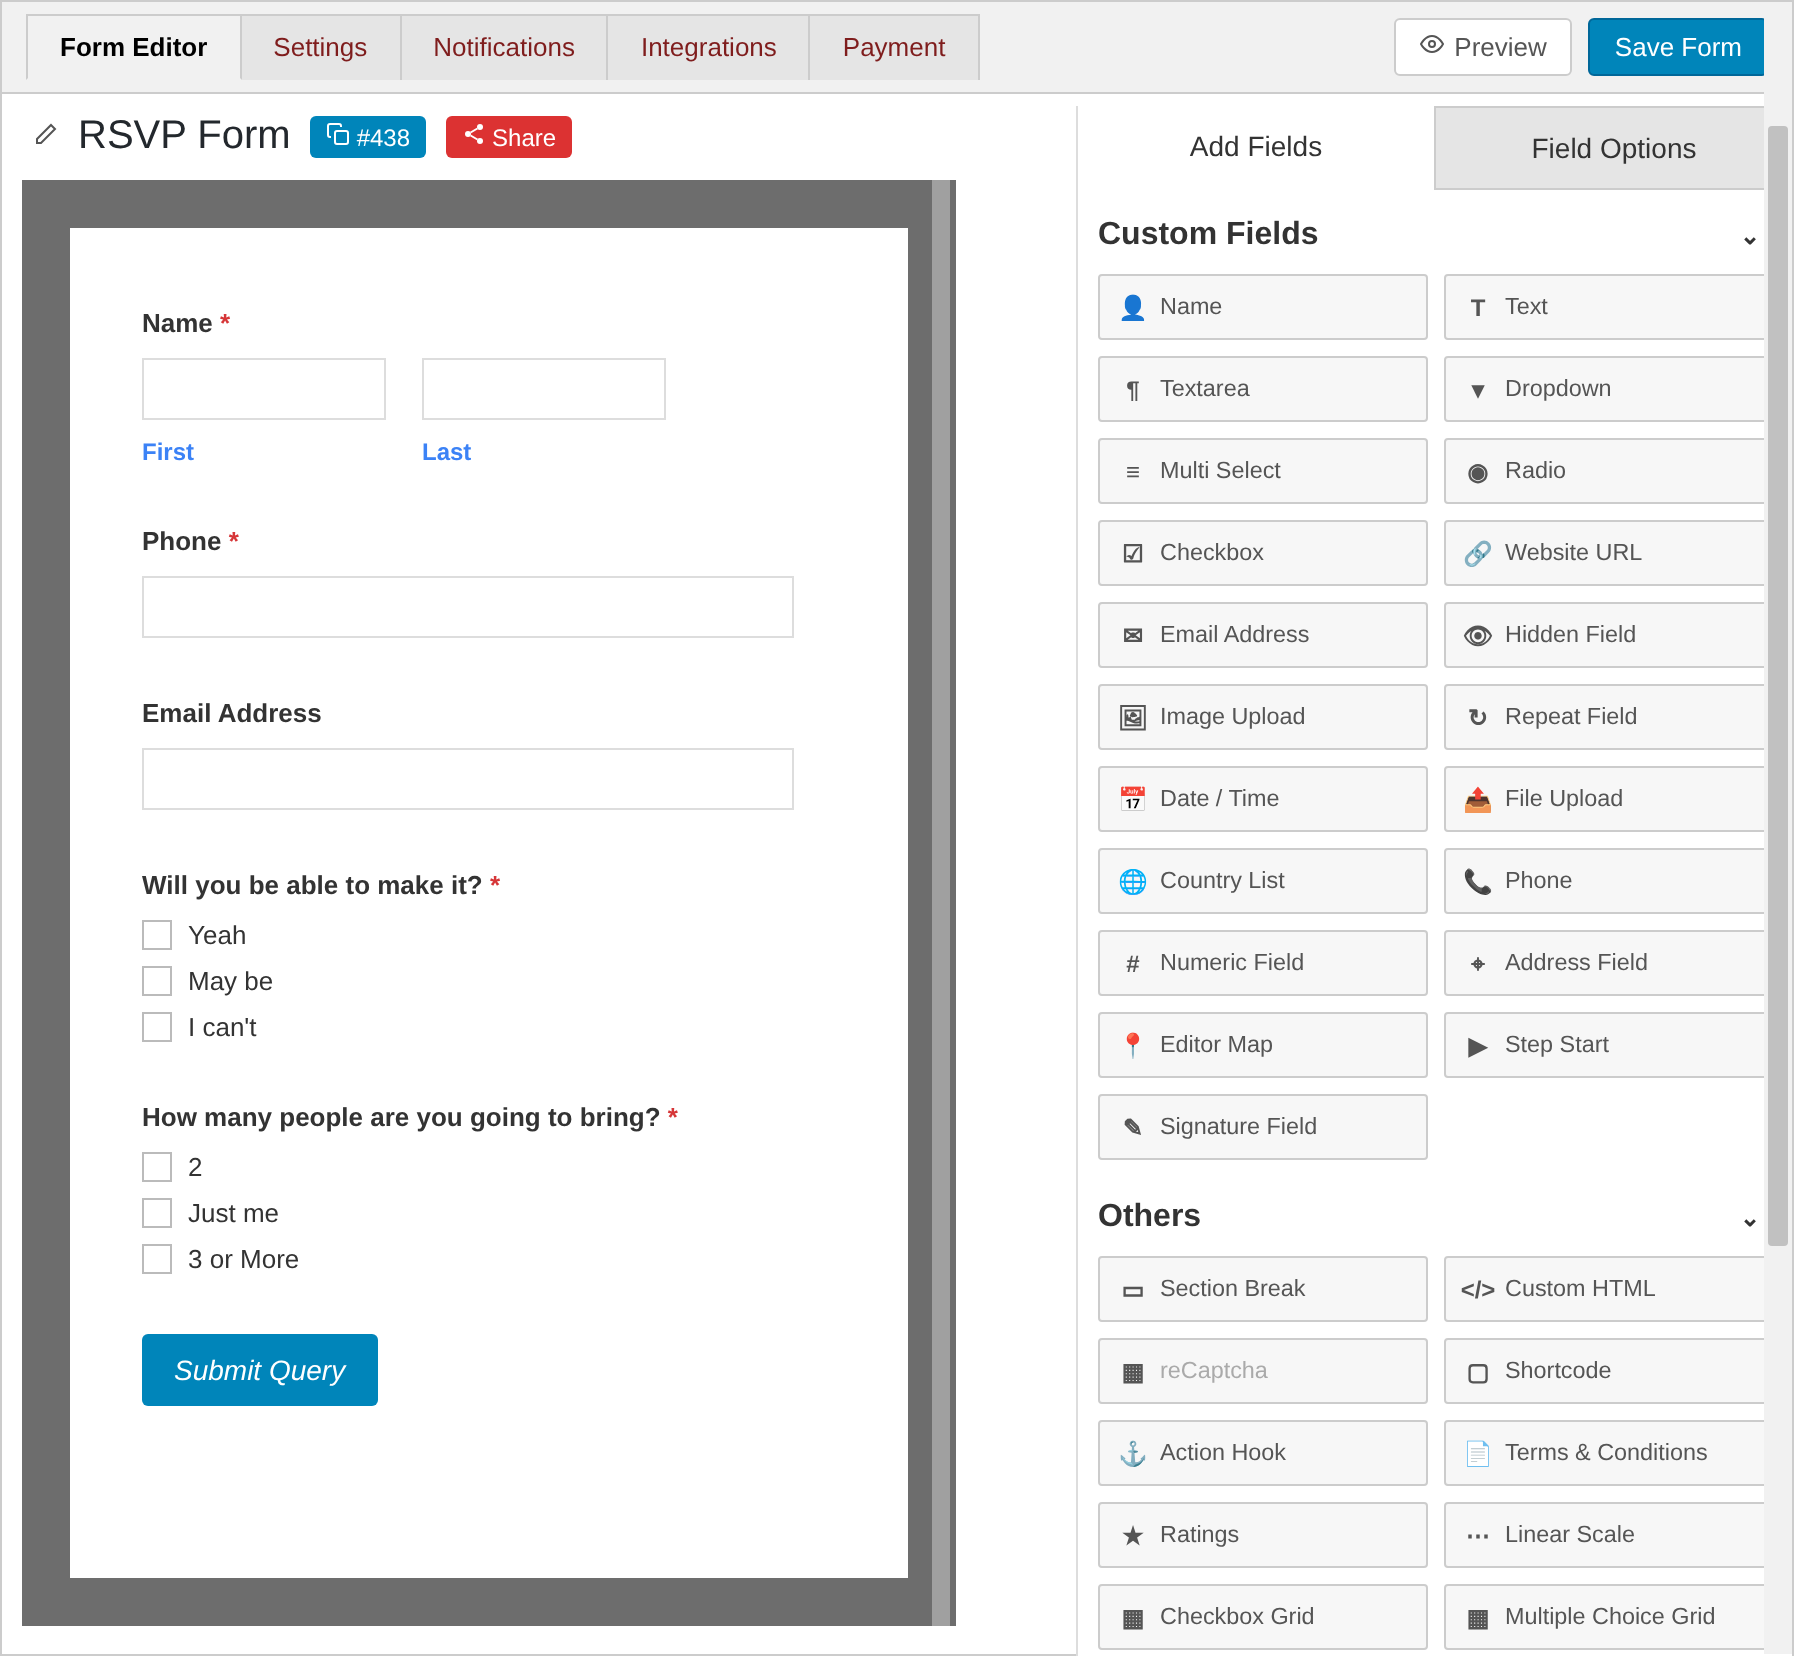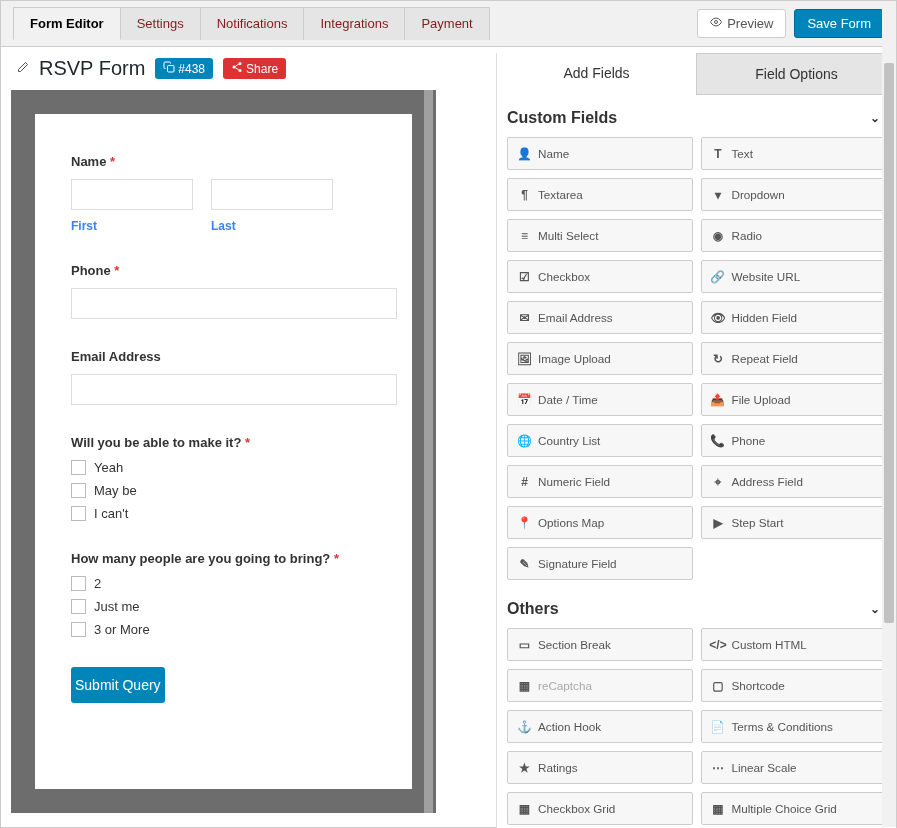--- a/index.html
+++ b/index.html
@@ -26,22 +26,22 @@
 .field-label { font-weight: 600; margin-bottom: 10px; display: block; }
 .req { color: #d63638; }
 .name-row { display: flex; gap: 18px; }
 .name-col { display: flex; flex-direction: column; gap: 5px; }
 .sub-label { font-size: 12px; color: #3b82f6; margin-top: 4px; font-weight:600; }
 input[type="text"] { border: 1px solid #ddd; padding: 7px; font-size: 13px; background: #fff; }
 .name-col input { width: 122px; }
 .full-input { width: 326px; }
 .check-row { display: flex; align-items: center; gap: 8px; margin-bottom: 8px; }
 .check-row .box { width: 15px; height: 15px; border: 1px solid #bbb; background: #fff; cursor: pointer; }
-.submit-btn { background: #0085ba; color: #fff; border: none; padding: 10px 4px; font-size: 14px; cursor: pointer; border-radius: 3px; }
-.right { width: 400px; border-left: 1px solid #ddd; display: flex; flex-direction: column; background: #fff; margin-top: 6px; }
+.submit-btn { background: #0085ba; color: #fff; border: none; padding: 10px 16px; font-size: 14px; cursor: pointer; border-radius: 3px; font-style: italic; }
+.right { width: 358px; border-left: 1px solid #ddd; display: flex; flex-direction: column; background: #fff; margin-top: 6px; }
 .right-tabs { display: flex; }
 .right-tab { flex: 1; padding: 12px; text-align: center; cursor: pointer; font-size: 14px; }
 .right-tab.inactive { background: #e5e5e5; border-bottom: 1px solid #ccc; border-top: 1px solid #ccc; border-left: 1px solid #ccc;}
 .right-body { flex: 1; overflow: auto; padding: 0 4px 4px 4px; position: relative; }
 .section-head { display: flex; justify-content: space-between; align-items: center; padding: 14px 12px 10px 6px; font-weight: 600; font-size: 16px; cursor: pointer; }
 .field-grid { display: grid; grid-template-columns: 1fr 1fr; gap: 8px; padding: 0 6px 6px 6px; }
 .field-btn { border: 1px solid #ccc; background: #f7f7f7; padding: 9px 10px; text-align: left; font-size: 0.9em; cursor: pointer; display: flex; align-items: center; gap: 7px; border-radius: 2px; color:#555; }
 .field-btn.solo { grid-column: 1 / 2; }
 .field-btn.disabled { color: #aaa; }
 .icon { width: 13px; height: 13px; flex-shrink: 0; display: inline-flex; align-items: center; justify-content: center; font-size: 12px; font-weight:bold; color:#555;}
@@ -245,21 +245,21 @@
             <div class="field-btn">
               <span class="icon">#</span>
               <span>Numeric Field</span>
             </div>
             <div class="field-btn">
               <span class="icon">⌖</span>
               <span>Address Field</span>
             </div>
             <div class="field-btn">
               <span class="icon">📍</span>
-              <span>Options Map</span>
+              <span>Editor Map</span>
             </div>
             <div class="field-btn">
               <span class="icon">▶</span>
               <span>Step Start</span>
             </div>
             <div class="field-btn solo">
               <span class="icon">✎</span>
               <span>Signature Field</span>
             </div>
           </div>

